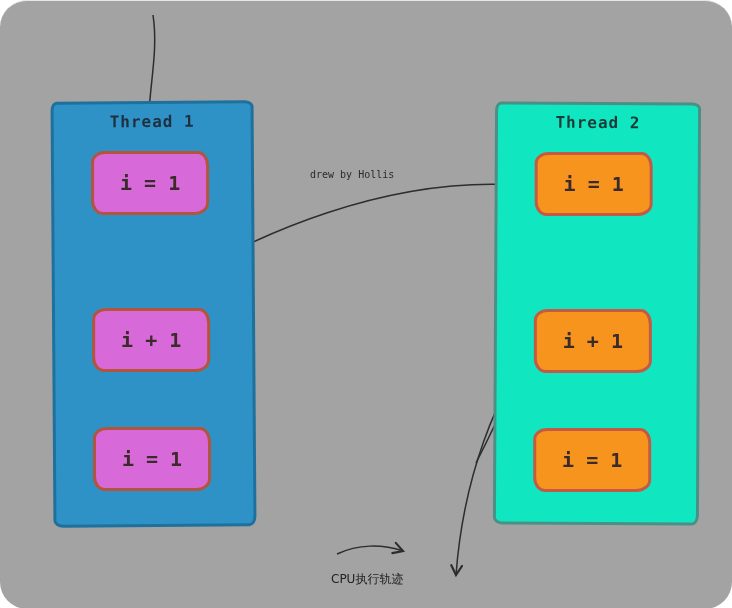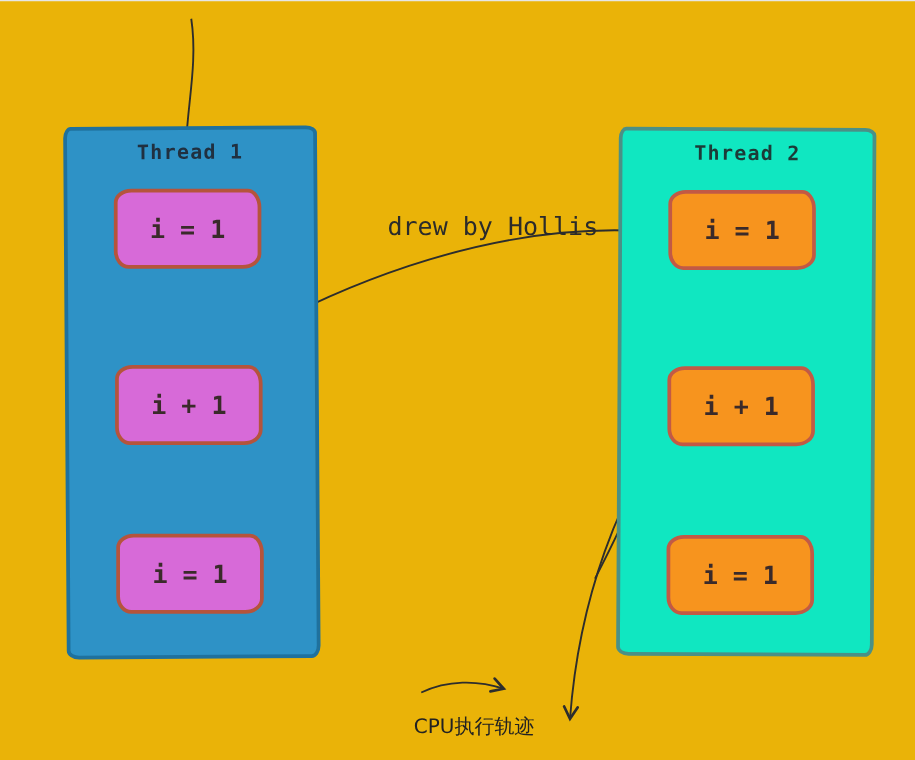--- a/index.html
+++ b/index.html
@@ -1,23 +1,24 @@
 <!DOCTYPE html>
 <html><head>
 <meta charset="utf-8">
 <style>
   html, body { margin: 0; padding: 0; background: #ffffff; }
   .canvas {
     position: relative;
     width: 732px;
     height: 608px;
-    background: #eab308;
+    background: #a3a3a3;
     border-top: 1px solid #e6e6e6;
     overflow: hidden;
     font-family: "DejaVu Sans Mono", monospace;
+    border-radius: 27px;
   }
   .arrows {
     position: absolute;
     left: 0; top: 0;
     width: 732px; height: 608px;
     pointer-events: none;
   }
   .panel {
     position: absolute;
     border-radius: 6px 9px 7px 10px / 9px 6px 10px 7px;
@@ -61,33 +62,33 @@
     border: 3px solid #b5543c;
     transform: rotate(0.4deg);
   }
   .t2 .box {
     left: 37px;
     background: #f7941e;
     border: 3px solid #c25a45;
     transform: rotate(-0.3deg);
   }
   .b1 { top: 47px; }
-  .b2 { top: 188px; }
+  .b2 { top: 204px; }
   .b3 { top: 323px; }
   .annotation {
     position: absolute;
     left: 310px; top: 168px;
-    font-size: 20px;
+    font-size: 10px;
     color: #2b2b2b;
     white-space: nowrap;
   }
   .legend-label {
     position: absolute;
     left: 331px; top: 570px;
-    font-size: 16px;
+    font-size: 12px;
     color: #222222;
     font-family: "DejaVu Sans", "DejaVu Sans Mono", sans-serif;
     white-space: nowrap;
   }
 </style>
 </head>
 <body>
 
 <div class="canvas">
 

